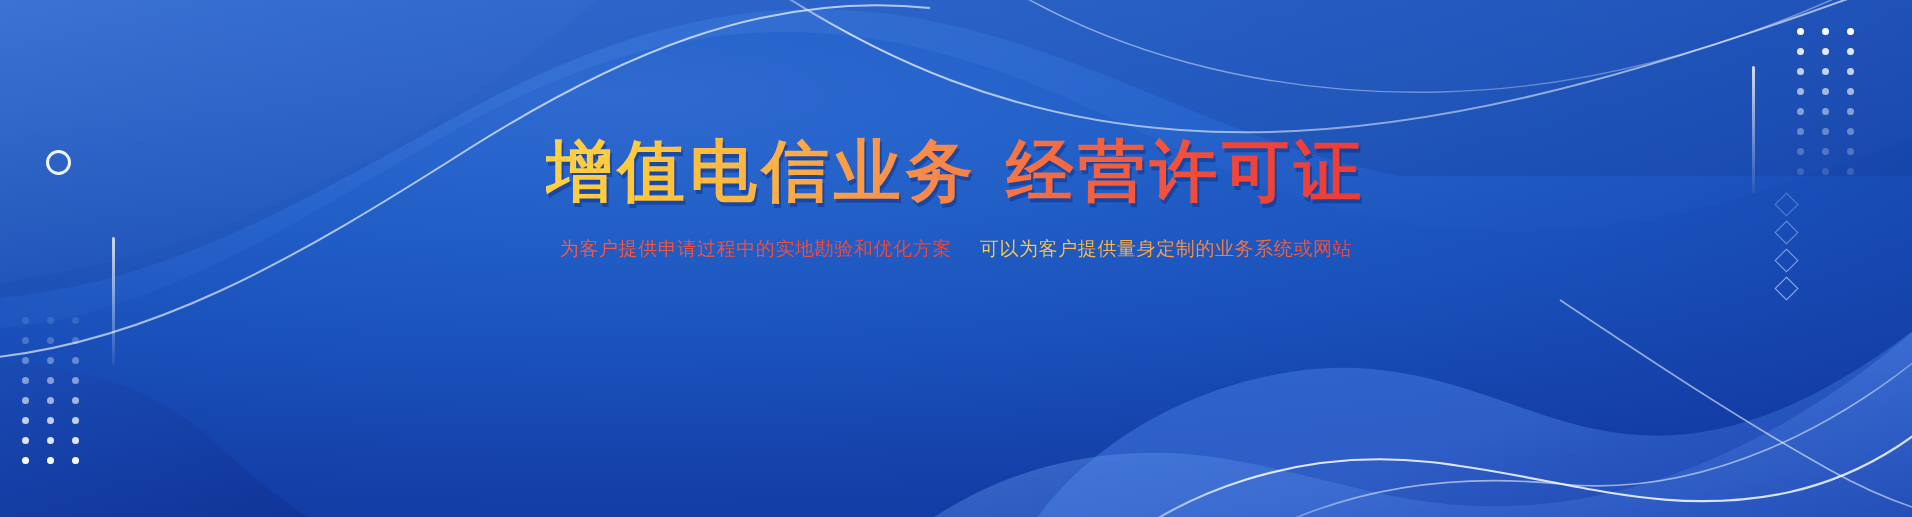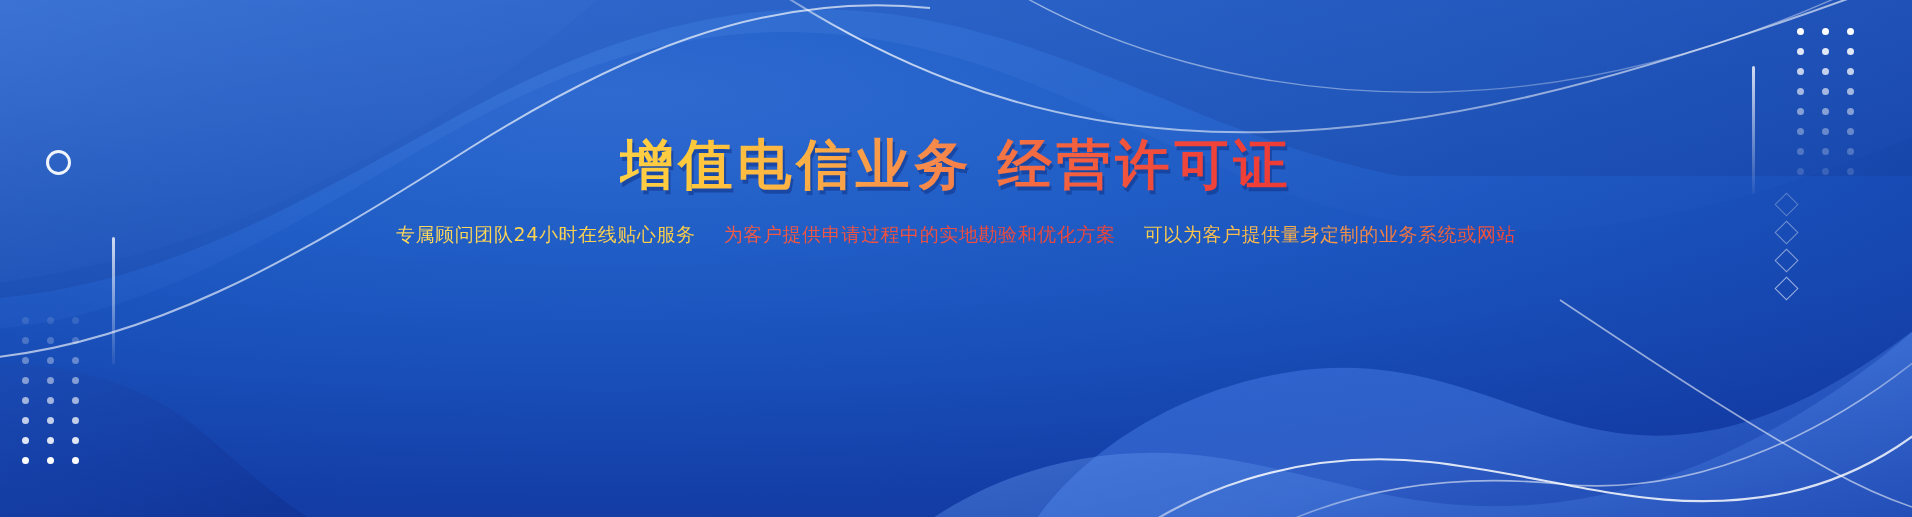--- a/index.html
+++ b/index.html
@@ -53,21 +53,21 @@
   }
 
   
   #content{position:absolute;left:0;top:0;width:100%;height:100%;
            display:flex;flex-direction:column;align-items:center;
            justify-content:flex-start;}
 
   #main-title{
     margin:0;
     padding-top:136px;
-    font-size:54px;
+    font-size:67px;
     line-height:1.06;
     font-weight:700;
     letter-spacing:5px;
     white-space:nowrap;
     background:linear-gradient(100deg,#ffd24a 0%,#ffc93c 14%,#fcb045 30%,#f78a4b 48%,#f4643f 66%,#f0453a 84%,#ee3b35 100%);
     -webkit-background-clip:text;
     background-clip:text;
     color:transparent;
     -webkit-text-fill-color:transparent;
     filter:drop-shadow(2px 4px 0 rgba(12,40,120,.45));
@@ -232,19 +232,18 @@
     <div class="diamond"></div>
     <div class="diamond"></div>
     <div class="diamond"></div>
     <div class="diamond"></div>
   </div>
 
   <div id="content">
     <h1 id="main-title">增值电信业务 经营许可证</h1>
 
     <div id="subtitle-row">
-      <span class="subtitle-seg" id="subtitle-seg-0">专属顾问团队24小时在线贴心服务</span>
       <span class="subtitle-seg" id="subtitle-seg-2">为客户提供申请过程中的实地勘验和优化方案</span>
       <span class="subtitle-seg" id="subtitle-seg-1">可以为客户提供量身定制的业务系统或网站</span>
     </div>
   </div>
 
 </div>
 
 </body></html>

